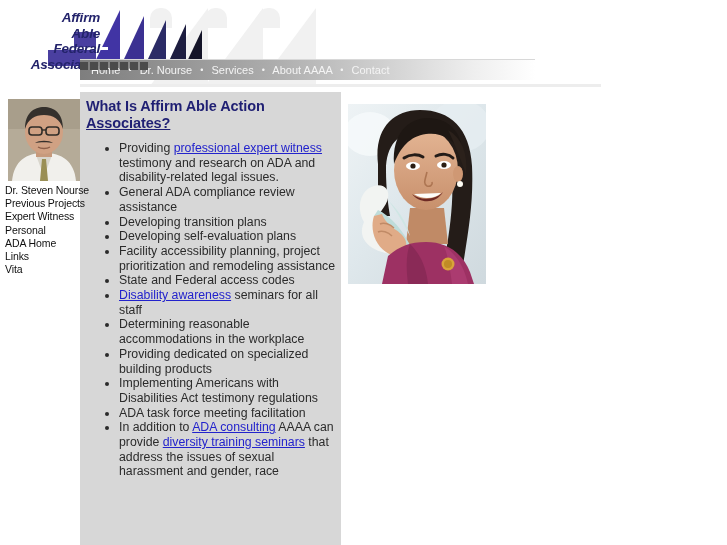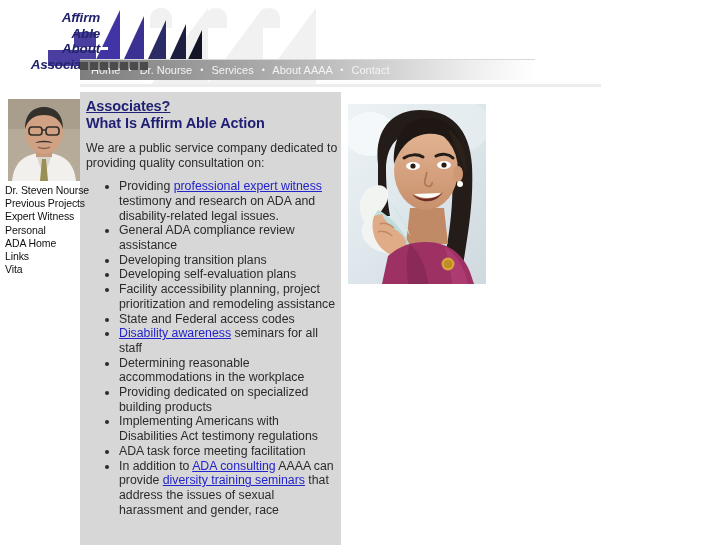--- a/index.html
+++ b/index.html
@@ -224,21 +224,21 @@
       <div class="chev" style="left:128px; top:16px; border-width:0 0 52px 24px; border-bottom-color:#2b2b66;"></div>
       <div class="chev" style="left:150px; top:20px; border-width:0 0 48px 22px; border-bottom-color:#1d1d40;"></div>
       <div class="chev" style="left:168px; top:26px; border-width:0 0 42px 20px; border-bottom-color:#141428;"></div>
       <div class="logo-blockA" style="left:60px; top:28px; width:22px; height:16px; background:#4a3fa0;"></div>
       <div class="logo-blockA" style="left:34px; top:46px; width:48px; height:16px; background:#4a3fa0;"></div>
       <div class="logo-blockA" style="left:34px; top:43px; width:60px; height:3px; background:#ffffff;"></div>
 
       <div id="logo-text">
         <span class="lw">Affirm</span>
         <span class="lw">Able</span>
-        <span class="lw">About</span>
+        <span class="lw">Federal</span>
         <span class="lw lw4">Associates</span>
       </div>
     </div>
 
     <div id="navtabs">
       <span style="left:0px;"></span>
       <span style="left:10px;"></span>
       <span style="left:20px;"></span>
       <span style="left:30px;"></span>
       <span style="left:40px;"></span>
@@ -295,25 +295,24 @@
       <a href="#" class="s-item">Personal</a>
       <a href="#" class="s-item">ADA Home</a>
       <a href="#" class="s-item">Links</a>
       <a href="#" class="s-item">Vita</a>
     </div>
   </div>
 
   <div id="content">
     <div id="content-inner">
       <h1 id="page-heading">
+        <span class="hl">What Is Affirm Able Action</span>
         <span class="hl u">Associates?</span>
-        <span class="hl">What Is Affirm Able Action</span>
       </h1>
 
-      <p id="intro">We are a public service company dedicated to providing quality consultation on:</p>
 
       <ul id="services">
           <li><span>Providing </span><a class="inline-link" href="#">professional expert witness</a><span> testimony and research on ADA and disability-related legal issues.</span></li>
           <li><span>General ADA compliance review assistance</span></li>
           <li><span>Developing transition plans</span></li>
           <li><span>Developing self-evaluation plans</span></li>
           <li><span>Facility accessibility planning, project prioritization and remodeling assistance</span></li>
           <li><span>State and Federal access codes</span></li>
           <li><a class="inline-link" href="#">Disability awareness</a><span> seminars for all staff</span></li>
           <li><span>Determining reasonable accommodations in the workplace</span></li>

